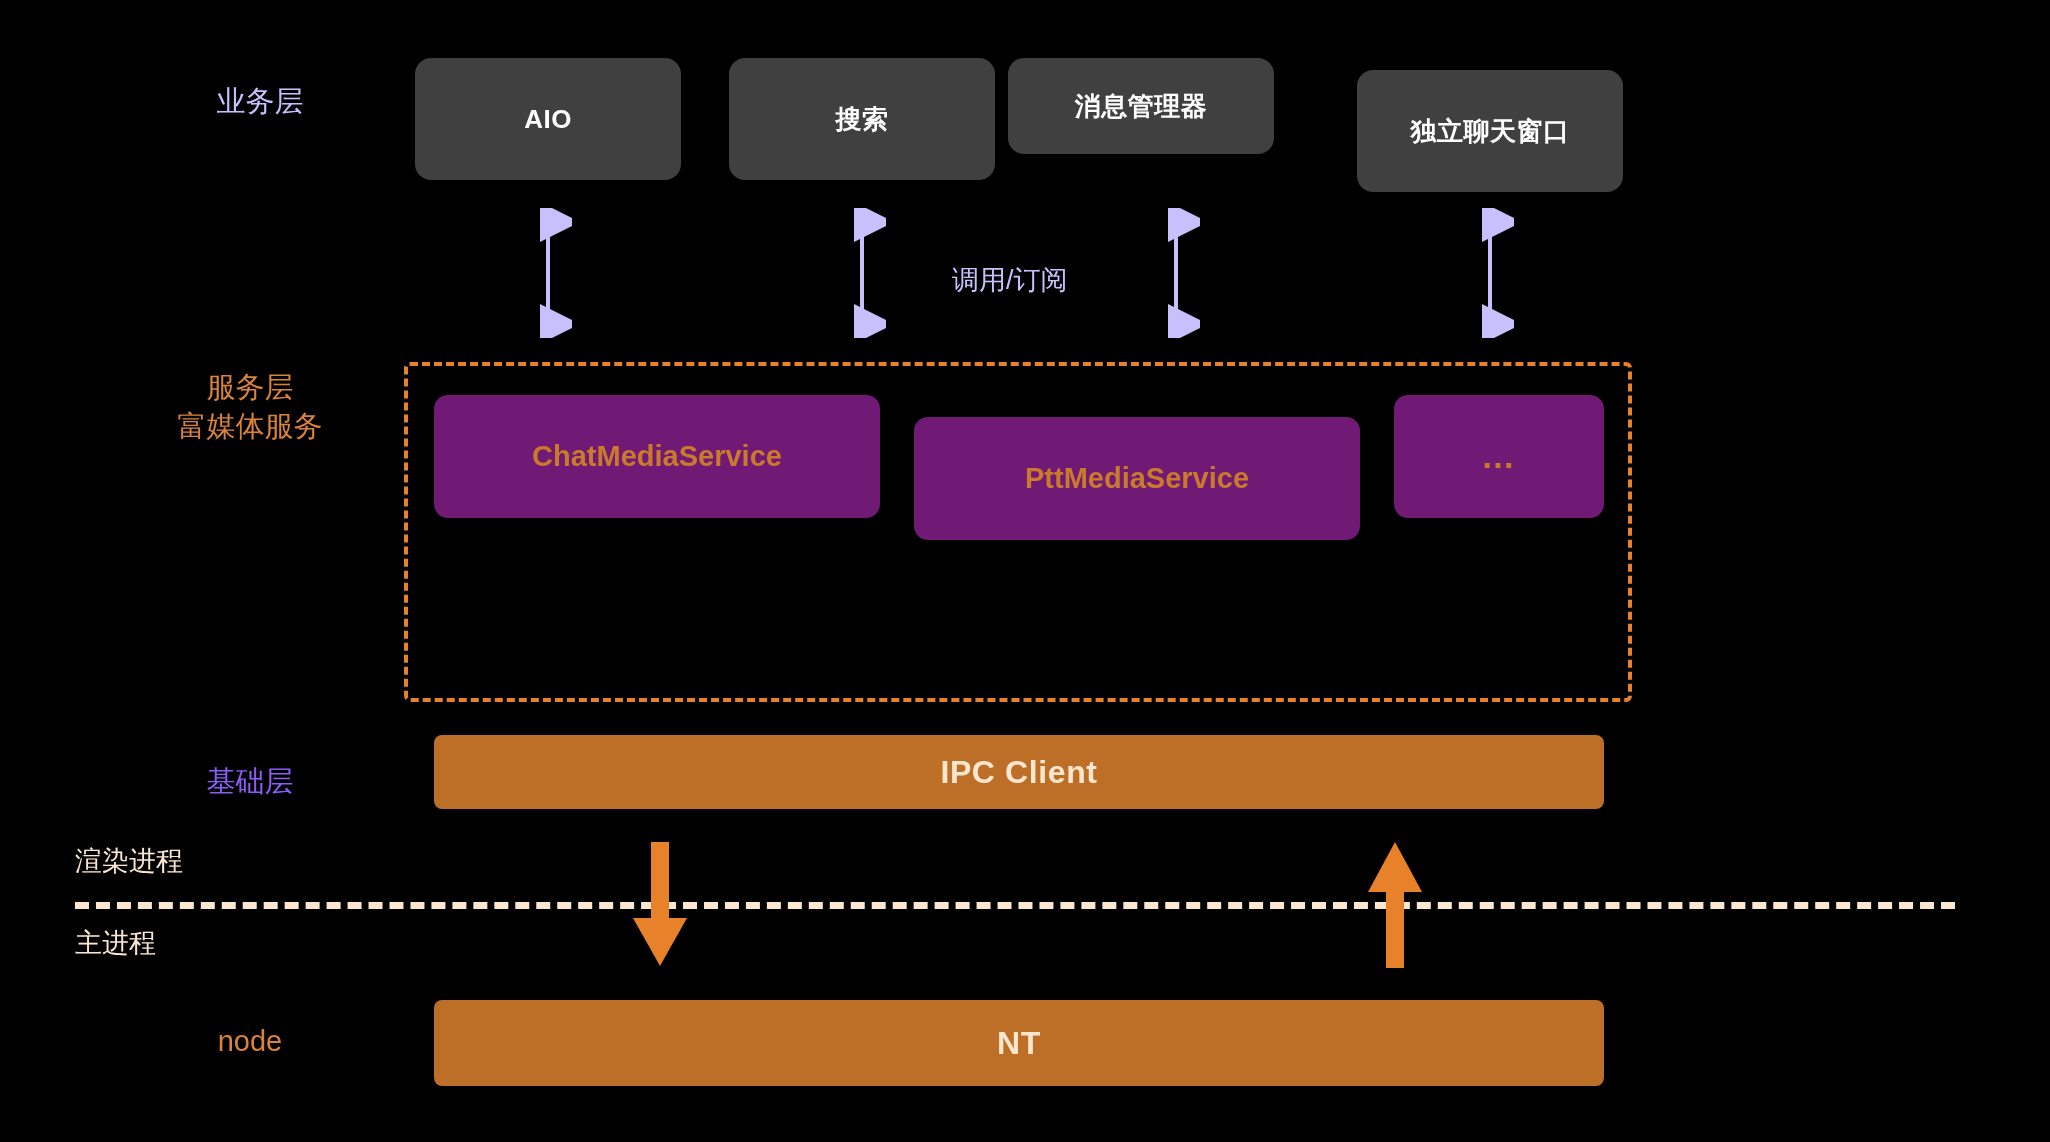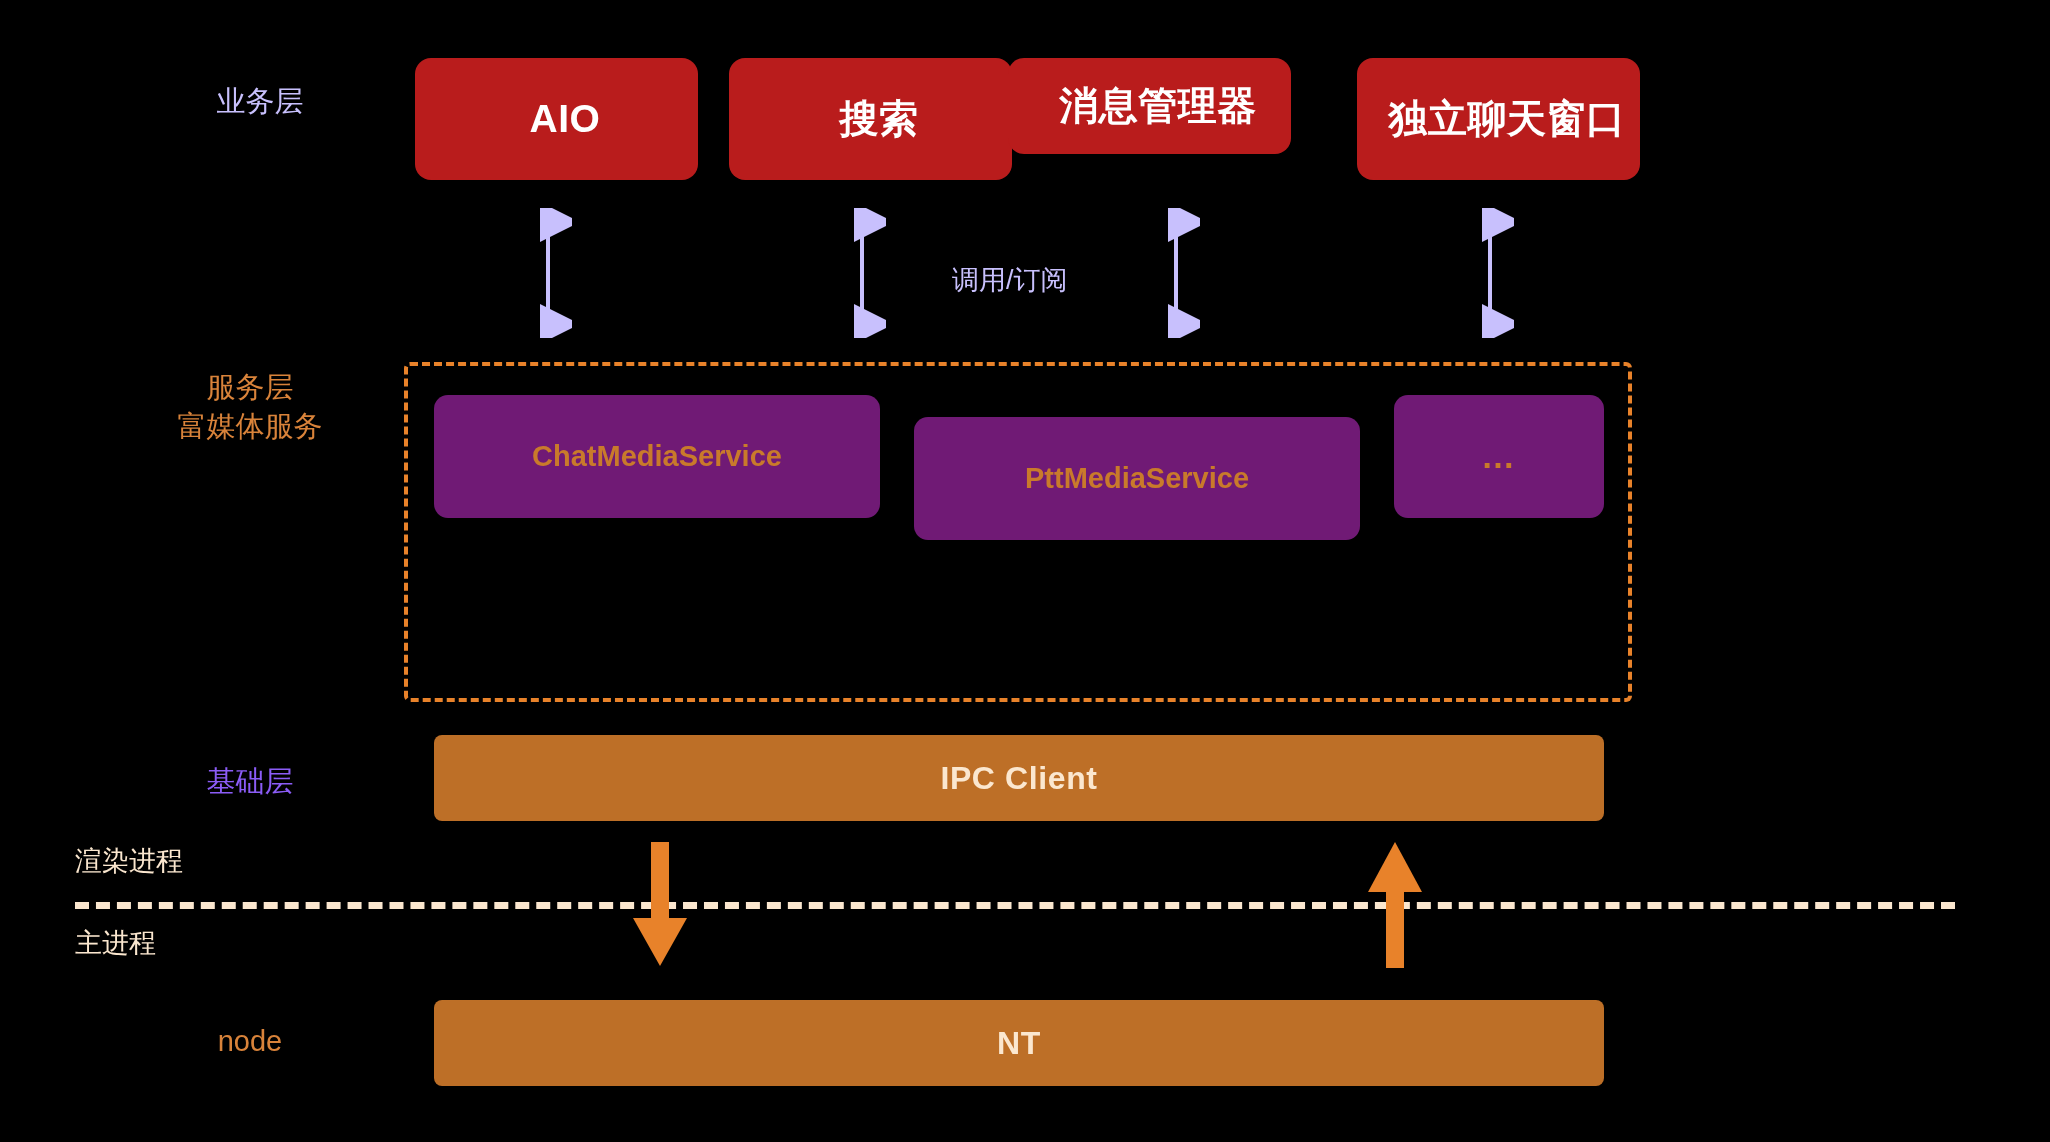--- a/index.html
+++ b/index.html
@@ -51,27 +51,26 @@
   .proc-label {
     position: absolute;
     color: #fbe7cf;
     font-size: 27px;
     white-space: nowrap;
   }
 
   
   .biz-box {
     position: absolute;
-    background: #b91c1c;
+    background: #404040;
     border-radius: 16px;
     color: #ffffff;
-    font-size: 39px;
+    font-size: 26px;
     font-weight: 700;
     letter-spacing: .5px;
-    padding-left: 17px;
   }
 
   
   .dbl-arrow { position: absolute; }
 
   .caption-call {
     position: absolute;
     color: #c8c0fd;
     font-size: 27px;
     white-space: nowrap;
@@ -130,21 +129,21 @@
   </div>
 
   <div class="biz-box center-txt" style="left:729px; top:58px; width:266px; height:122px;">
     <span>搜索</span>
   </div>
 
   <div class="biz-box center-txt" style="left:1008px; top:58px; width:266px; height:96px;">
     <span>消息管理器</span>
   </div>
 
-  <div class="biz-box center-txt" style="left:1357px; top:58px; width:266px; height:122px;">
+  <div class="biz-box center-txt" style="left:1357px; top:70px; width:266px; height:122px;">
     <span>独立聊天窗口</span>
   </div>
 
   <svg class="dbl-arrow" style="left:524px; top:208px;" width="48" height="130" viewBox="0 0 48 130">
     <defs>
       <marker id="ph-up" markerWidth="10" markerHeight="10" refX="5" refY="8" orient="auto">
         <path d="M5 0 L10 10 L0 10 Z" fill="#c8c0fd"></path>
       </marker>
       <marker id="ph-dn" markerWidth="10" markerHeight="10" refX="5" refY="8" orient="auto">
         <path d="M5 0 L10 10 L0 10 Z" fill="#c8c0fd"></path>
@@ -180,21 +179,21 @@
     <span>PttMediaService</span>
   </div>
 
   <div class="svc-box center-txt ellipsis" style="left:1394px; top:395px; width:210px; height:123px;">
     <span>…</span>
   </div>
 
 
   <div class="layer-label label-base" style="left:120px; top:762px; width:260px;">基础层</div>
 
-  <div class="bar center-txt" style="left:434px; top:735px; width:1170px; height:86px;">
+  <div class="bar center-txt" style="left:434px; top:735px; width:1170px; height:74px;">
     <span>IPC Client</span>
   </div>
 
   <div class="proc-label" style="left:75px; top:843px;">渲染进程</div>
 
   <div class="divider" style="left:75px; top:902px; width:1880px;"></div>
 
   <div class="proc-label" style="left:75px; top:925px;">主进程</div>
 
   <svg class="proc-arrow" style="left:620px; top:842px;" width="80" height="126" viewBox="0 0 80 126">

